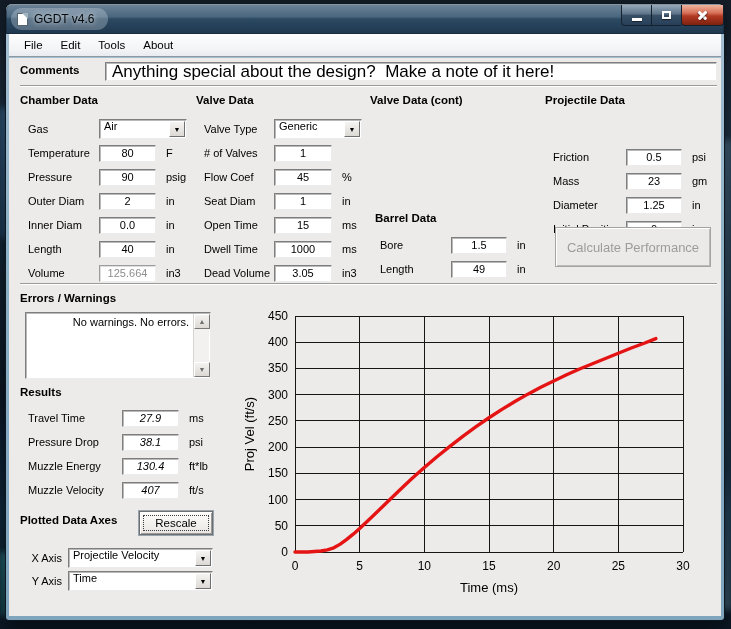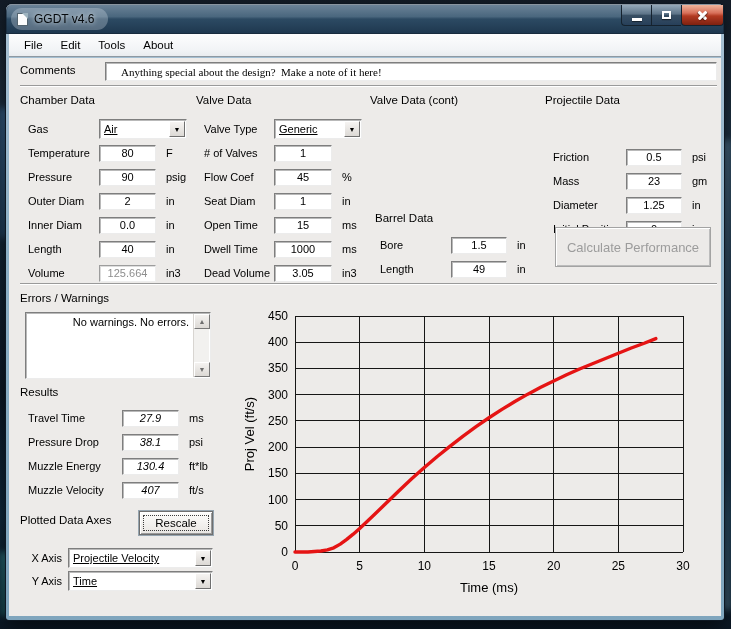--- a/index.html
+++ b/index.html
@@ -56,44 +56,44 @@
   .menubar {
     position:absolute; left:3px; top:30px; width:712px; height:23px;
     background:linear-gradient(180deg,#fdfdfe 0%,#f2f4f6 70%,#e9ecef 100%);
     border-bottom:1px solid #8e99a2; display:flex; align-items:center; padding-left:6px;
   }
   .menu-item { font-size:11.5px; color:#000; padding:3px 9px; cursor:default; }
 
   .client { position:absolute; left:3px; top:54px; width:712px; height:558px; background:#edebe9; }
 
   
-  .hdr  { position:absolute; font-size:11.5px; font-weight:normal; color:#000; white-space:nowrap;text-align:center; }
+  .hdr  { position:absolute; font-size:11.5px; font-weight:bold; color:#000; white-space:nowrap;text-align:center; }
   .sunken { background:#fff; border:1px solid; border-color:#7e7e7e #ececec #ececec #7e7e7e; box-shadow:inset 1px 1px 0 rgba(80,80,80,.4); }
   .sep { position:absolute; left:14px; width:697px; height:2px; border-top:1px solid #9a9a9a; border-bottom:1px solid #fff; }
 
   .rows { position:absolute; display:flex; flex-direction:column; }
   .frow { height:24px; display:flex; align-items:center; }
   .flabel { font-size:11px; color:#000; white-space:nowrap; }
   .ffield { height:17px; display:flex; align-items:center; justify-content:center; font-size:11px; color:#000; }
   .funit { margin-left:10px; font-size:11px; color:#000; white-space:nowrap; }
   .frow.disabled .ffield { color:#8e8e8e; border-color:#9d9d9d #eee #eee #9d9d9d; box-shadow:inset 1px 1px 0 rgba(120,120,120,.25); }
 
   .rows-chamber   { left:22px;  top:113px; } .rows-chamber .flabel   { width:71px; } .rows-chamber .ffield   { width:57px; }
   .rows-valve     { left:198px; top:113px; } .rows-valve .flabel     { width:70px; } .rows-valve .ffield     { width:58px; }
   .rows-barrel    { left:374px; top:229px; } .rows-barrel .flabel    { width:71px; } .rows-barrel .ffield    { width:56px; }
   .rows-proj      { left:547px; top:113px;margin-top:28px; } .rows-proj .flabel      { width:73px; } .rows-proj .ffield      { width:56px; }
   .rows-results   { left:22px;  top:402px; } .rows-results .flabel   { width:94px; } .rows-results .ffield   { width:57px;font-style:italic; }
 
-  .combo { position:relative; height:20px; padding-left:4px; display:flex; align-items:center; font-size:11px; color:#000;text-decoration:underline; }
+  .combo { position:relative; height:20px; padding-left:4px; display:flex; align-items:flex-start; font-size:11px; color:#000; }
   .combo-btn { position:absolute; right:1px; top:1px; bottom:1px; width:16px;
     background:linear-gradient(180deg,#f6f4f2,#dcd9d5); border:1px solid; border-color:#fff #6f6f6f #6f6f6f #fff;
     display:flex; align-items:center; justify-content:center; font-size:7px; color:#000; }
 
   .comments-input { position:absolute; left:99px; top:58px; width:612px; height:19px;
-    font-family:Liberation Serif, serif; font-size:11px; color:#000; padding:0 15px; outline:none; }
+    font-family:Liberation Sans, sans-serif; font-size:17px; color:#000; padding:0 6px; outline:none; }
 
   .btn { font-family:"Liberation Sans",sans-serif; display:flex; align-items:center; justify-content:center; }
   .btn-rescale { position:absolute; left:133px; top:507px; width:74px; height:24px;
     background:linear-gradient(180deg,#fdfdfc,#e9e6e2); border:1px solid #6f6f6f;
     box-shadow:inset 1px 1px 0 #fff, inset -1px -1px 0 #9a9a9a, 0 0 0 1px #96a5b0;
     font-size:11.5px; color:#000; }
   .btn-rescale::after { content:""; position:absolute; inset:3px; border:1px dotted #3c3c3c; }
   .btn-calc { position:absolute; left:549px; top:223px; width:156px; height:40px;
     background:#eceae8; border:1px solid #a3a3a3;
     box-shadow:inset 1px 1px 0 #fff, inset -1px -1px 0 #bcbcbc;

